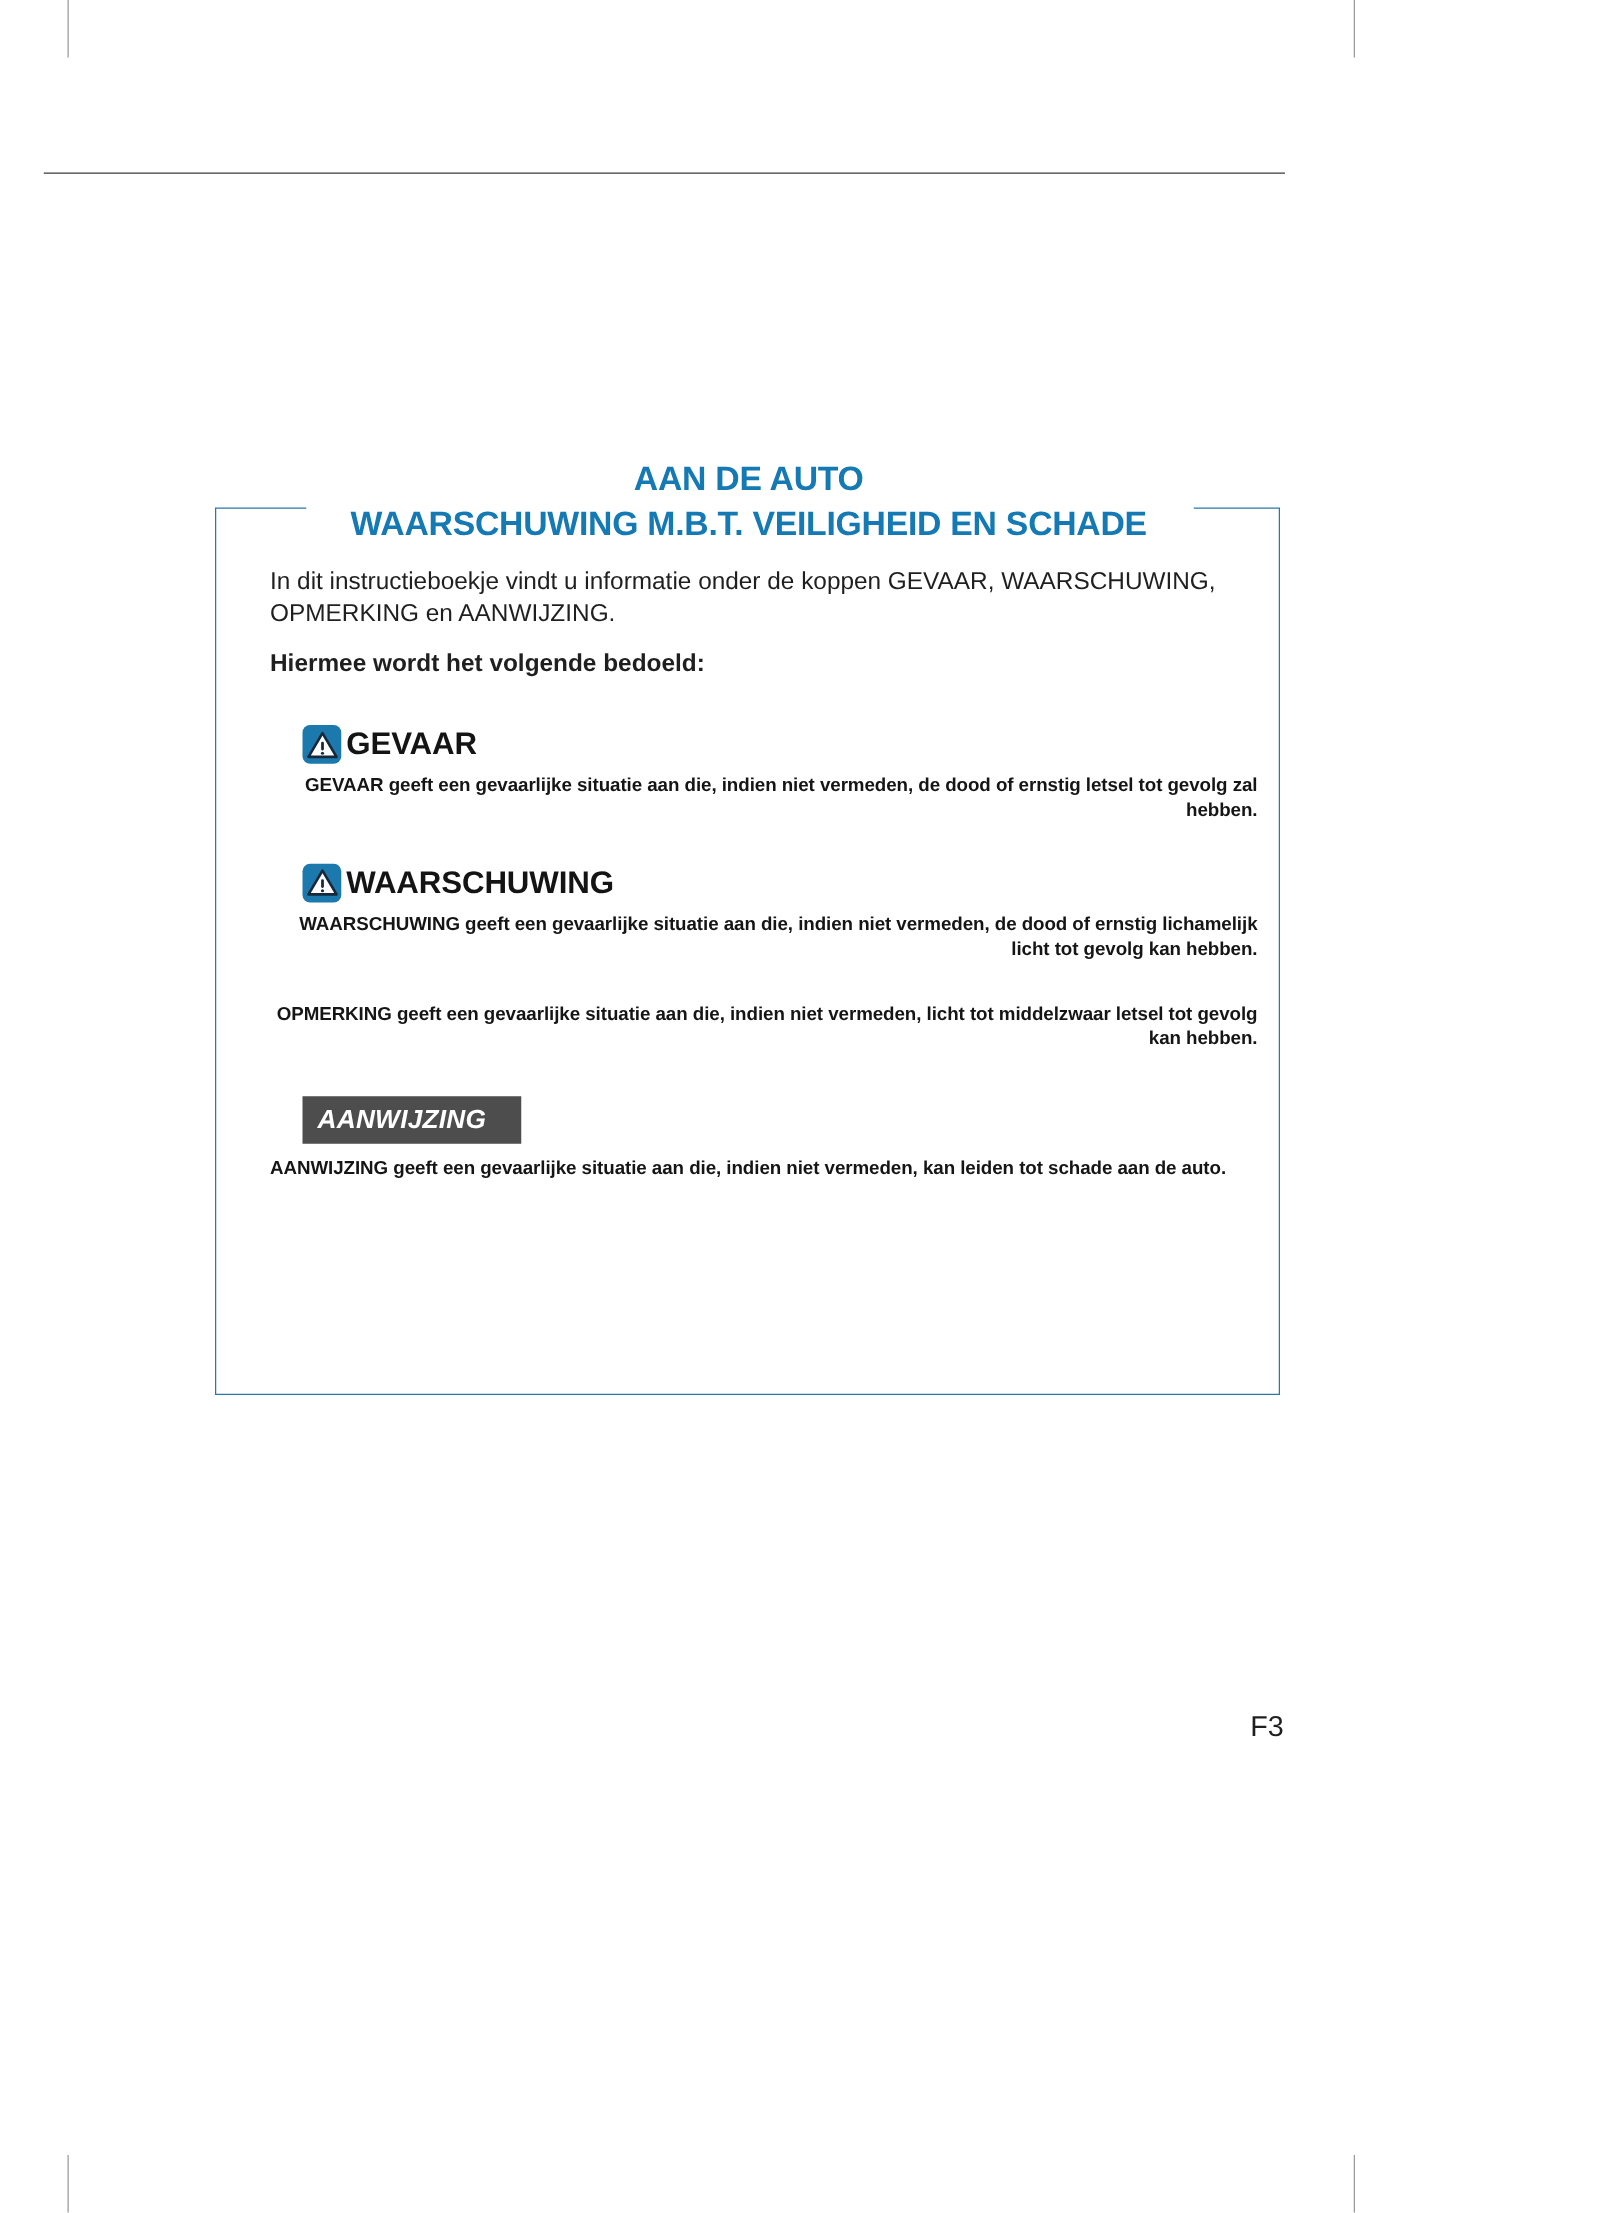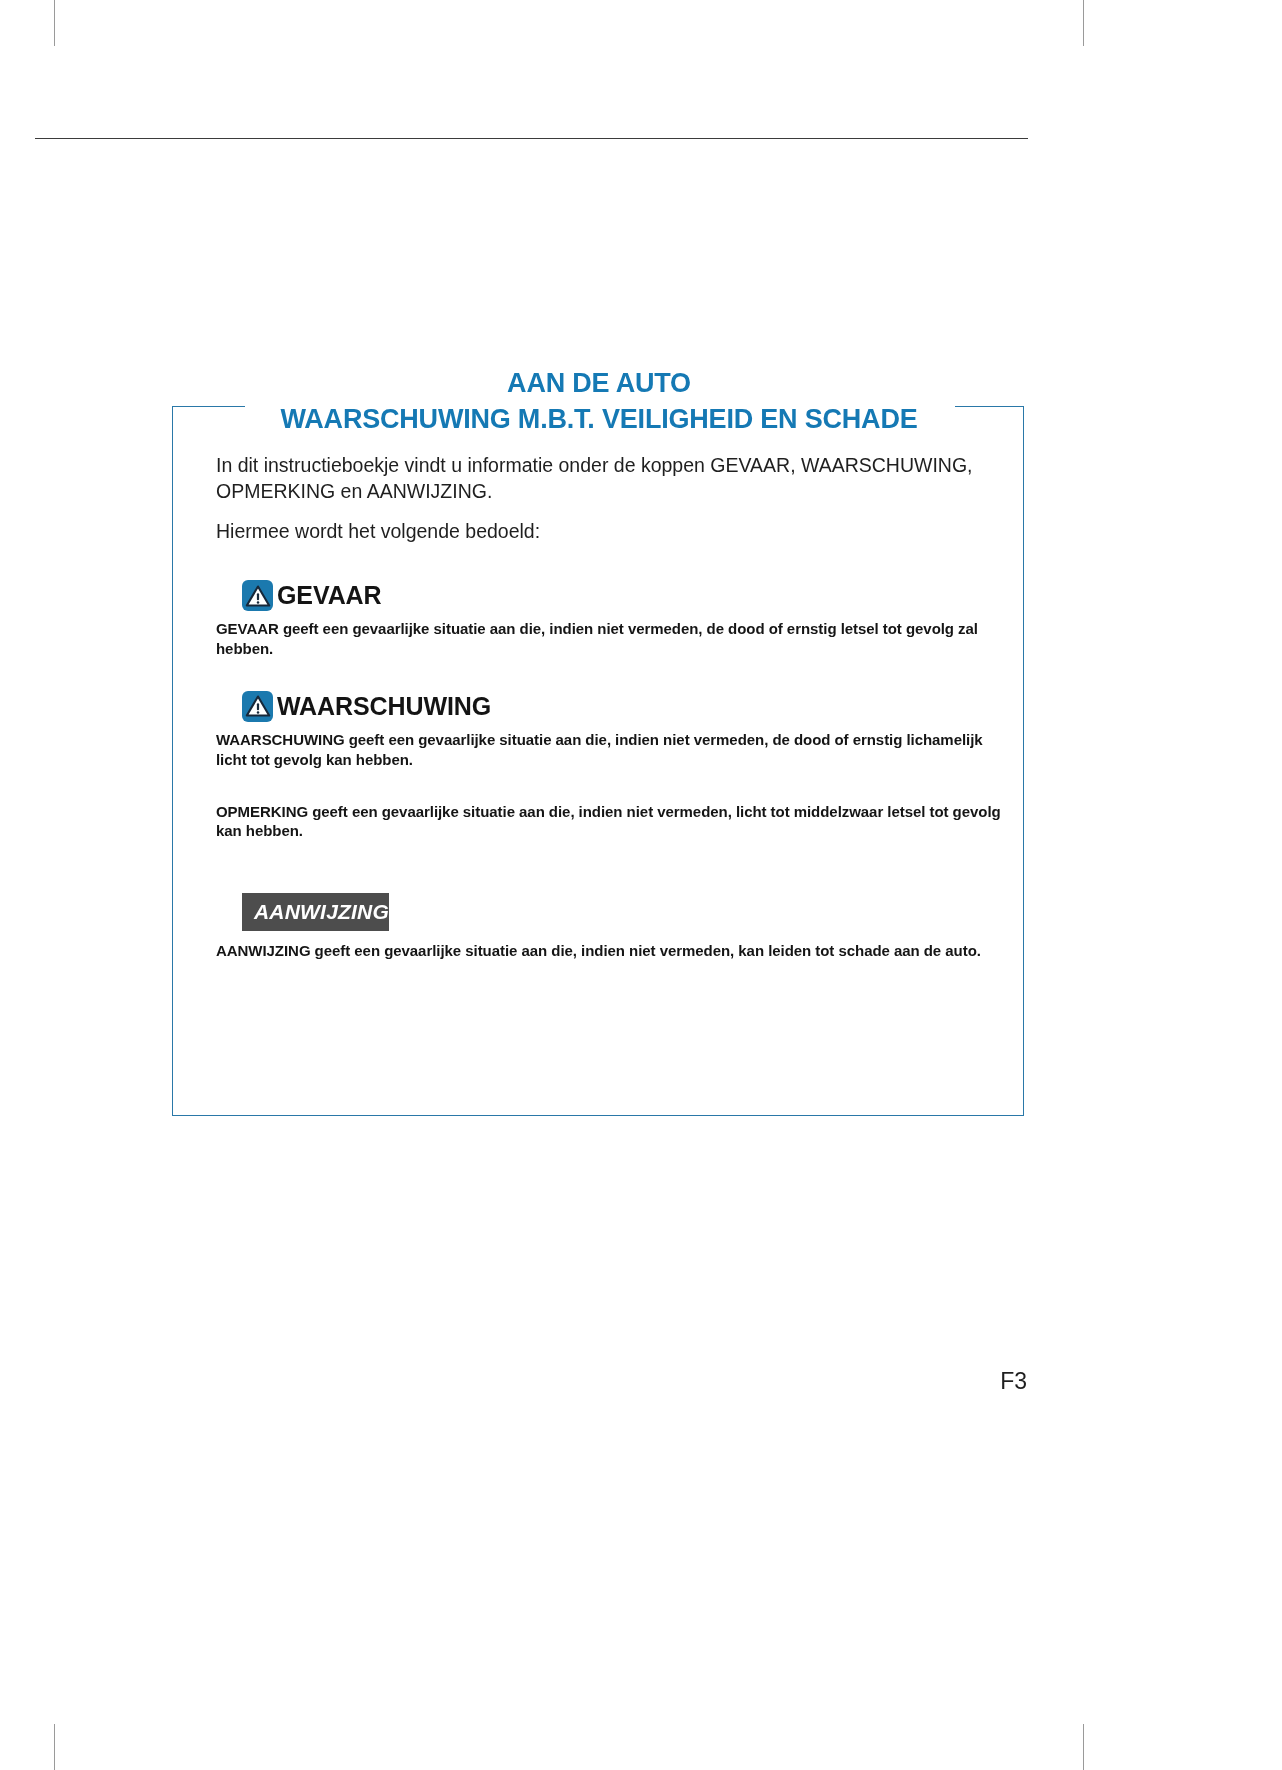--- a/index.html
+++ b/index.html
@@ -86,24 +86,24 @@
   }
 
   
   .intro-p {
     font-size: 19.5px;
     line-height: 1.34;
     color: #1f1f1f;
     font-weight: normal;
     margin: 0;
   }
-  .intro-p.second { margin-top: 14px; }
-
-  
-  .alert-block { margin-top: 32px; }
+  .intro-p.second { margin-top: 14px; font-weight: bold; }
+
+  
+  .alert-block { margin-top: 32px; text-align: right; }
   .alert-block.first { margin-top: 36px; }
 
   .alert-head {
     display: flex;
     align-items: center;
     gap: 0px;
     margin-left: 26px;
     margin-bottom: 8px;
   }
 
@@ -141,25 +141,24 @@
   
   .tag-block { margin-top: 36px; }
   .tag-label {
     display: inline-block;
     background: #4d4d4d;
     color: #ffffff;
     font-weight: bold;
     font-style: italic;
     font-size: 21px;
     line-height: 1;
-    padding: 8px 0 9px 12px;
+    padding: 8px 28px 9px 12px;
     margin-left: 26px;
     margin-bottom: 10px;
     letter-spacing: 0.2px;
-    margin-top: 16px;
   }
 
   
   .page-number {
     position: absolute;
     right: 255px;
     top: 1368px;
     font-size: 23px;
     color: #1f1f1f;
     font-weight: normal;

